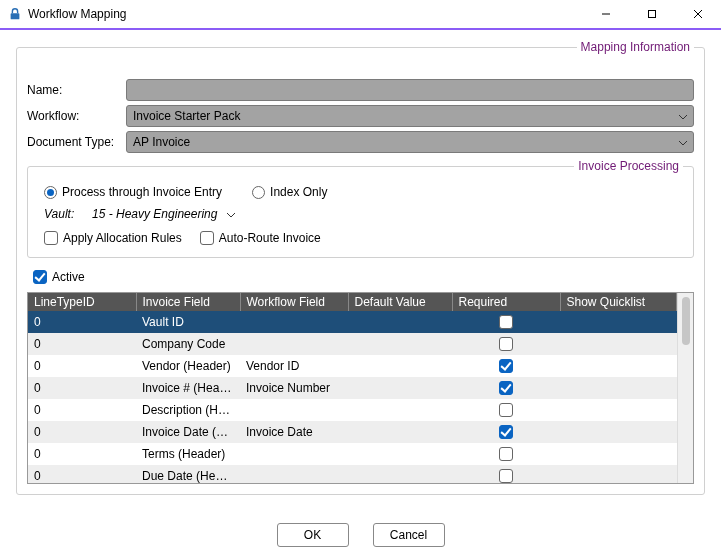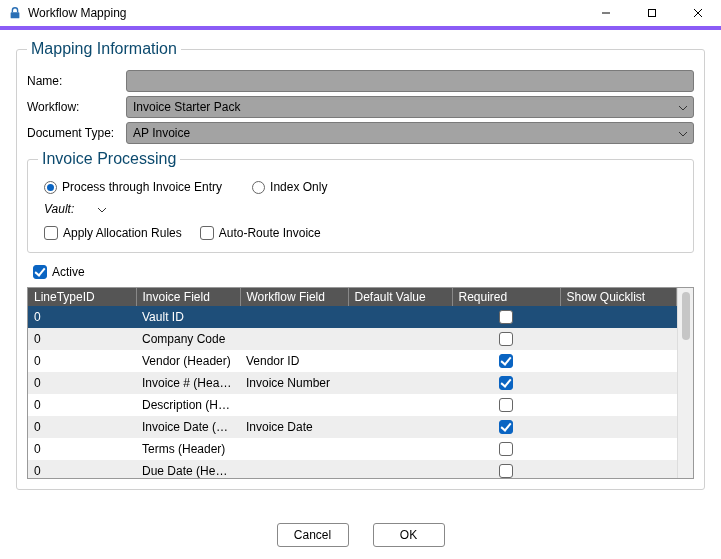--- a/index.html
+++ b/index.html
@@ -1,29 +1,29 @@
 <!DOCTYPE html>
 <html><head>
 <meta charset="utf-8">
 <style>
   * { box-sizing: border-box; margin: 0; padding: 0; font-family: 'Segoe UI', Tahoma, sans-serif; font-size: 12px; }
   html,body { width:721px; height:559px; background:#fff; overflow:hidden; }
-  .titlebar { height:30px; display:flex; align-items:center; padding:0 0 0 8px; border-bottom:4px solid #8b5cf6;}
+  .titlebar { height:30px; display:flex; align-items:center; padding:0 0 0 8px; border-bottom:2px solid #8b5cf6;}
   .title-icon { width:14px; height:14px; margin-right:6px; }
   .title-text { font-size:12px; color:#000; flex:0 0 auto;}
   .title-spacer { flex:1; }
   .win-btn { width:46px; height:30px; display:flex; align-items:center; justify-content:center; }
   .win-btn svg { width:10px; height:10px; }
 
   .content { position:relative; padding:10px 16px 0 16px; height:calc(559px - 30px - 48px); }
 
   fieldset.group { border:1px solid #d0d0d0; border-radius:3px; padding:8px 10px 10px 10px; position:relative; }
-  fieldset.group > legend { font-size:16px; color:#0c4a6e; padding:0 4px; }
-
-  .mapping-top { display:flex; gap:16px; }
+  fieldset.group > legend { font-size:12px; color:#701a75; padding:0 4px;text-align:right; }
+
+  .mapping-top { display:flex; gap:16px;margin-top:13px; }
   .left-col { flex:1; }
   .right-col { width:250px; }
 
   .form-row { display:flex; align-items:center; margin:4px 0; gap:4px; }
   .form-row label { width:95px; color:#000; }
   .form-row .input, .form-row .select {
     flex:1; height:22px; border:1px solid #7a7a7a; border-radius:3px; background:#a3a3a3; padding:0 6px; font-size:12px; display:flex; align-items:center; justify-content:space-between;
   }
   .select { position:relative; }
   .select .chev { margin-left:6px; color:#333; }
@@ -152,20 +152,21 @@
             </span>
             <span class="radio-item">
               <span class="radio"></span>
               <span>Index Only</span>
             </span>
           </div>
 
           <div class="vault-row">
             <label>Vault:</label>
             <div class="select">
+              <span>15 - Heavy Engineering</span>
               <span class="chev">
                 <svg width="8" height="5" viewBox="0 0 8 5">
                     <path d="M0 0 L4 4 L8 0" fill="none" stroke="#333" stroke-width="1"></path>
                   </svg>
               </span>
             </div>
           </div>
 
           <div class="check-row">
             <span class="check-item">
@@ -281,15 +282,15 @@
       </div>
       <div class="grid-scroll">
         <div class="grid-thumb"></div>
       </div>
     </div>
 
   </fieldset>
 </div>
 
 <div class="footer">
+  <div class="btn">OK</div>
   <div class="btn">Cancel</div>
-  <div class="btn">OK</div>
 </div>
 
 </body></html>

